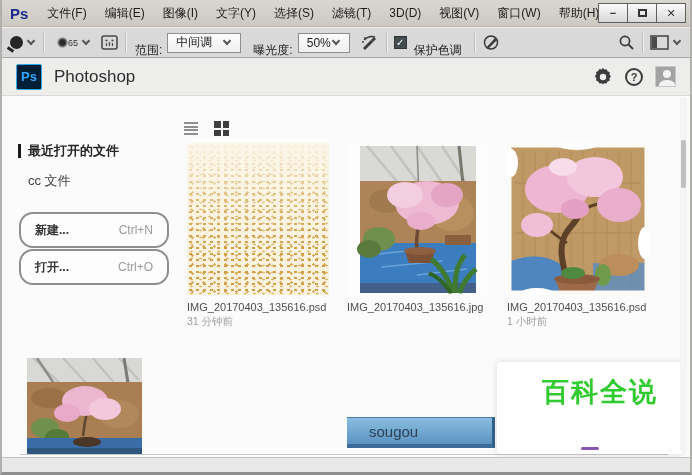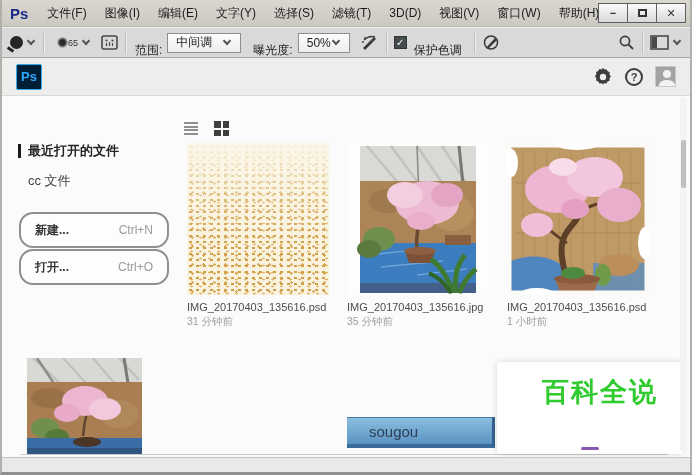--- a/index.html
+++ b/index.html
@@ -91,22 +91,22 @@
   .bottom-strip{position:absolute;left:0;right:0;top:457px;height:15px;background:#e9e9e9;border-top:1px solid #c4c4c4;}
 </style>
 </head>
 <body>
 
 <div class="window">
 
   <div class="titlebar">
     <span class="ps-logo-text">Ps</span>
     <span class="menu-item">文件(F)</span>
+    <span class="menu-item">编辑(E)</span>
     <span class="menu-item">图像(I)</span>
-    <span class="menu-item">编辑(E)</span>
     <span class="menu-item">文字(Y)</span>
     <span class="menu-item">选择(S)</span>
     <span class="menu-item">滤镜(T)</span>
     <span class="menu-item">3D(D)</span>
     <span class="menu-item">视图(V)</span>
     <span class="menu-item">窗口(W)</span>
     <span class="menu-item">帮助(H)</span>
     <div class="win-controls">
       <div class="win-btn">−</div>
       <div class="win-btn">
@@ -174,20 +174,21 @@
         <rect x="2" y="2" width="5" height="11" fill="#4a4a4a"></rect>
       </svg>
       <span class="chev"></span>
     </div>
   </div>
 
   <div class="start">
 
     <div class="start-header">
       <span class="ps-badge">Ps</span>
+      <span class="app-title">Photoshop</span>
       <div class="header-icons">
         <svg class="icon-svg" width="20" height="20" viewBox="0 0 20 20">
           <path fill="#3c3c3c" d="M10 1.5l1.2 2.3 2.6-.4 1.3 2.2 2.4 1-.4 2.6 1.6 2-1.6 2 .4 2.6-2.4 1-1.3 2.2-2.6-.4L10 20l-1.2-1.4-2.6.4-1.3-2.2-2.4-1 .4-2.6L1.3 11l1.6-2-.4-2.6 2.4-1 1.3-2.2 2.6.4z" transform="scale(0.92) translate(0.8,-1)"></path>
           <circle cx="10" cy="10" r="3.2" fill="#ededeb"></circle>
         </svg>
         <span class="help-circle">?</span>
         <span class="avatar"></span>
       </div>
     </div>
 
@@ -251,21 +252,20 @@
             <ellipse cx="74" cy="78" rx="14" ry="9" fill="#e8aecb"></ellipse>
             <rect x="98" y="92" width="26" height="10" fill="#8a5f3f"></rect>
             <path d="M58,108 L88,108 L84,120 L62,120 Z" fill="#7d5138"></path>
             <ellipse cx="73" cy="108" rx="16" ry="4" fill="#8f5f42"></ellipse>
             <path d="M106,150 C100,132 92,122 84,116 M108,150 C108,130 110,122 118,112 M112,150 C118,136 124,130 129,126" stroke="#3f7a33" stroke-width="5" fill="none"></path>
             <path d="M104,150 C96,138 90,134 82,130" stroke="#2f6628" stroke-width="4" fill="none"></path>
           </g>
         </svg>
       </div>
       <div class="file-name">IMG_20170403_135616.jpg</div>
-      <div class="file-time">35 分钟前</div>
     </div>
 
     <div class="card" style="left:505px">
       <div class="thumb">
         <svg width="142" height="152" viewBox="0 0 142 152">
           <rect x="0" y="0" width="142" height="152" fill="#c09a66"></rect>
           <g stroke="#a9854f" stroke-width="1" opacity="0.65">
             <path d="M16,8 L16,146 M28,8 L28,146 M40,8 L40,146 M52,8 L52,146 M64,8 L64,146 M76,8 L76,146 M88,8 L88,146 M100,8 L100,146 M112,8 L112,146 M124,8 L124,146"></path>
           </g>
           <path d="M8,40 L134,40 M8,90 L134,90" stroke="#b28c58" stroke-width="2" opacity="0.6"></path>

